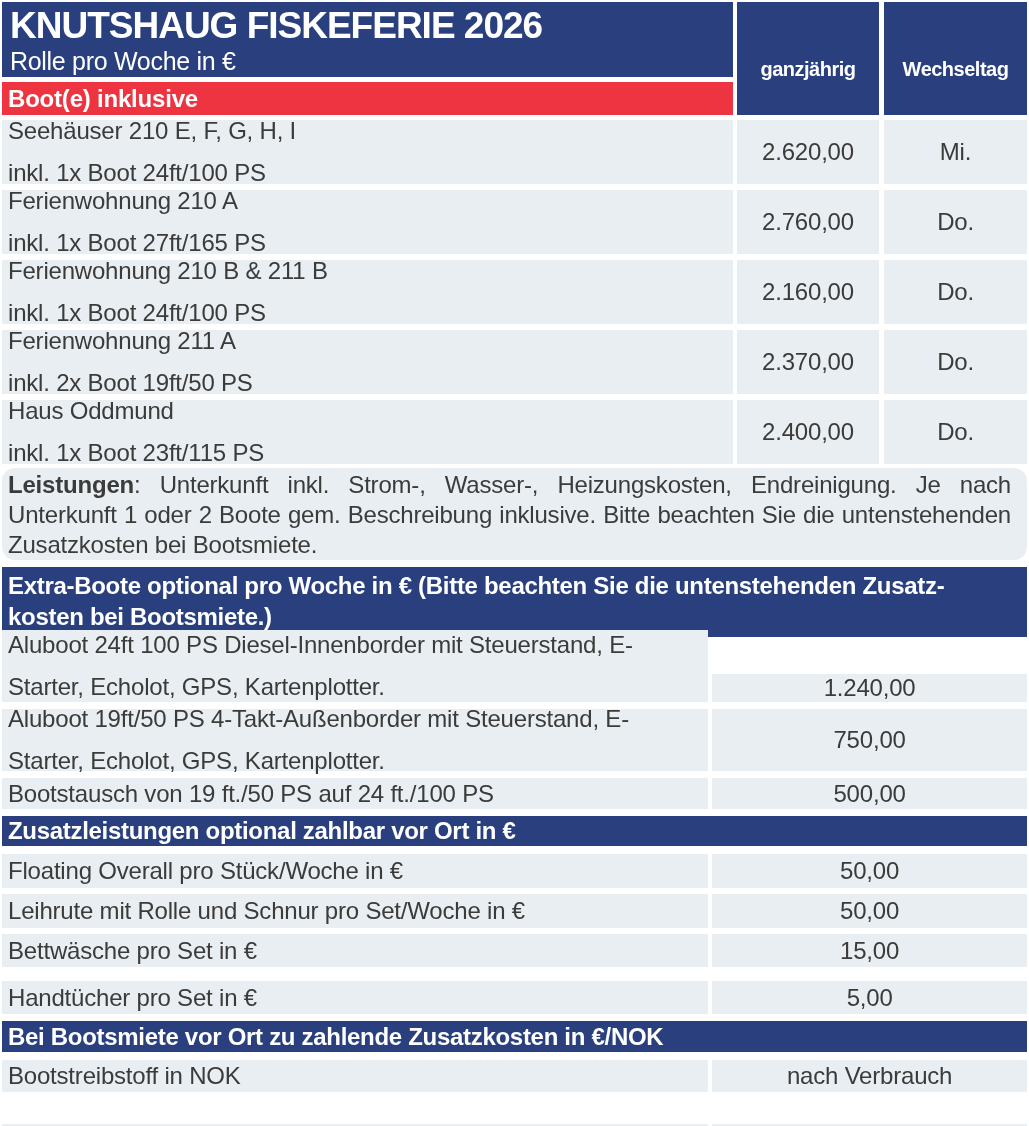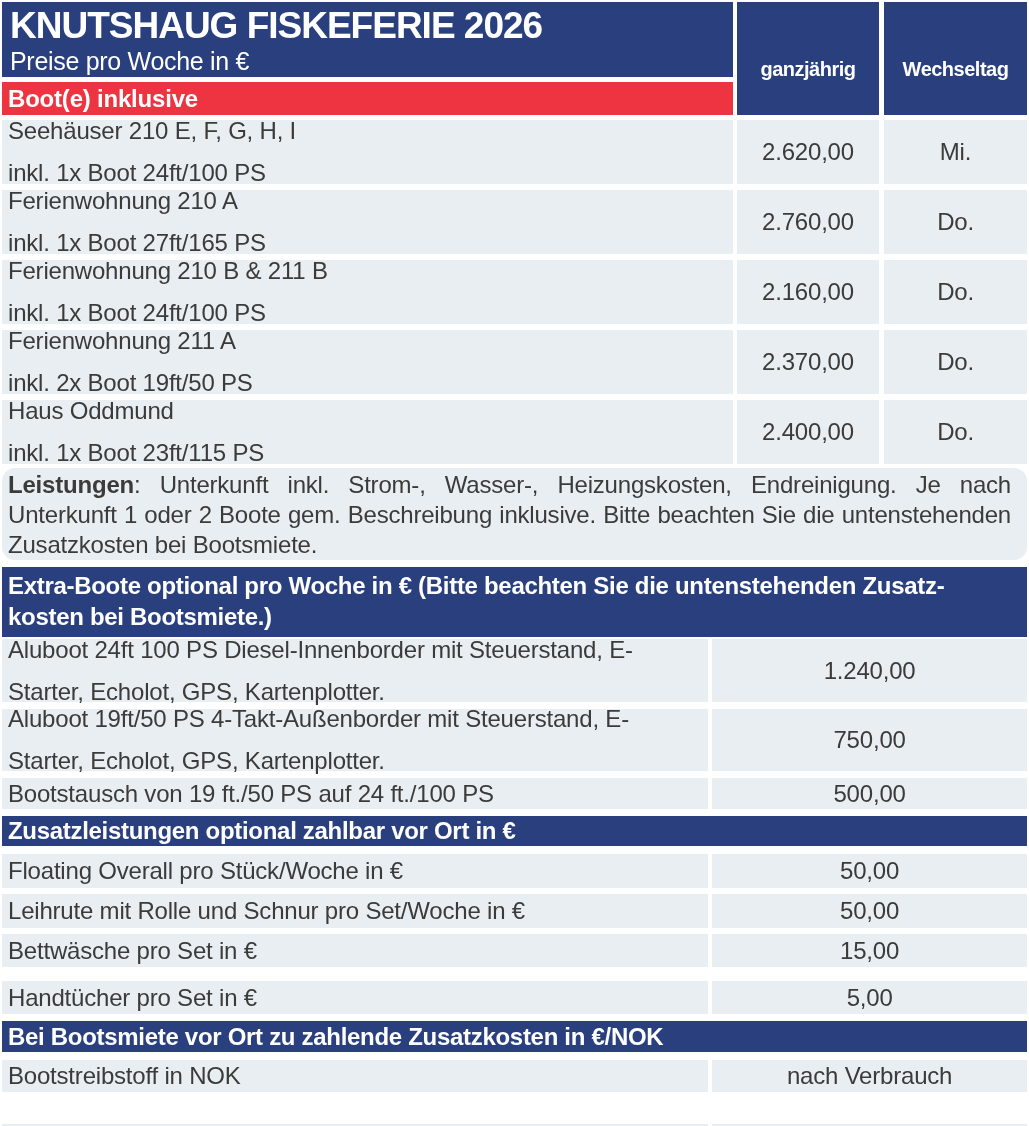--- a/index.html
+++ b/index.html
@@ -74,41 +74,41 @@
   .extra-hdr { height:70px; margin-bottom:2px; padding-top:3px; line-height:31px; }
   .oneline-hdr { display:flex; align-items:center; margin-bottom:8px; }
   .h30 { height:30px; } .h31 { height:31px; }
 
   
   .xrow2 { margin-bottom:7px; }
   .xrow2 .main {
     display:flex; flex-direction:column; justify-content:center;
     padding-left:6px; font-size:24px; line-height:30px;
   }
-  .hx1 { height:63px; } .hx2 { height:62px; }
+  .hx1 { height:63px;align-items:flex-end; } .hx2 { height:62px; }
 
   
   .srow .main { display:flex; align-items:center; padding-left:6px; font-size:24px; }
   .s31 { height:31px; margin-bottom:7px; }
   .s34 { height:34px; margin-bottom:6px; }
   .s33 { height:33px; margin-bottom:14px; }
   .s33b { height:33px; margin-bottom:7px; }
   .s32 { height:32px; margin-bottom:6px; }
   .s37 { height:37px;margin-top:32px; }
 </style>
 </head>
 <body>
 
 <div class="page">
 
   <div class="band hdr">
     <div class="hdr-left">
       <div class="title-block">
         <div class="title">KNUTSHAUG FISKEFERIE 2026</div>
-        <div class="subtitle">Preise pro Woche in €</div>
+        <div class="subtitle">Rolle pro Woche in €</div>
       </div>
       <div class="hdr-spacer"></div>
       <div class="red-bar">Boot(e) inklusive</div>
     </div>
     <div class="colhead c-price">ganzjährig</div>
     <div class="colhead c-day">Wechseltag</div>
   </div>
 
   <div class="band brow">
     <div class="c-main main cellbg">

